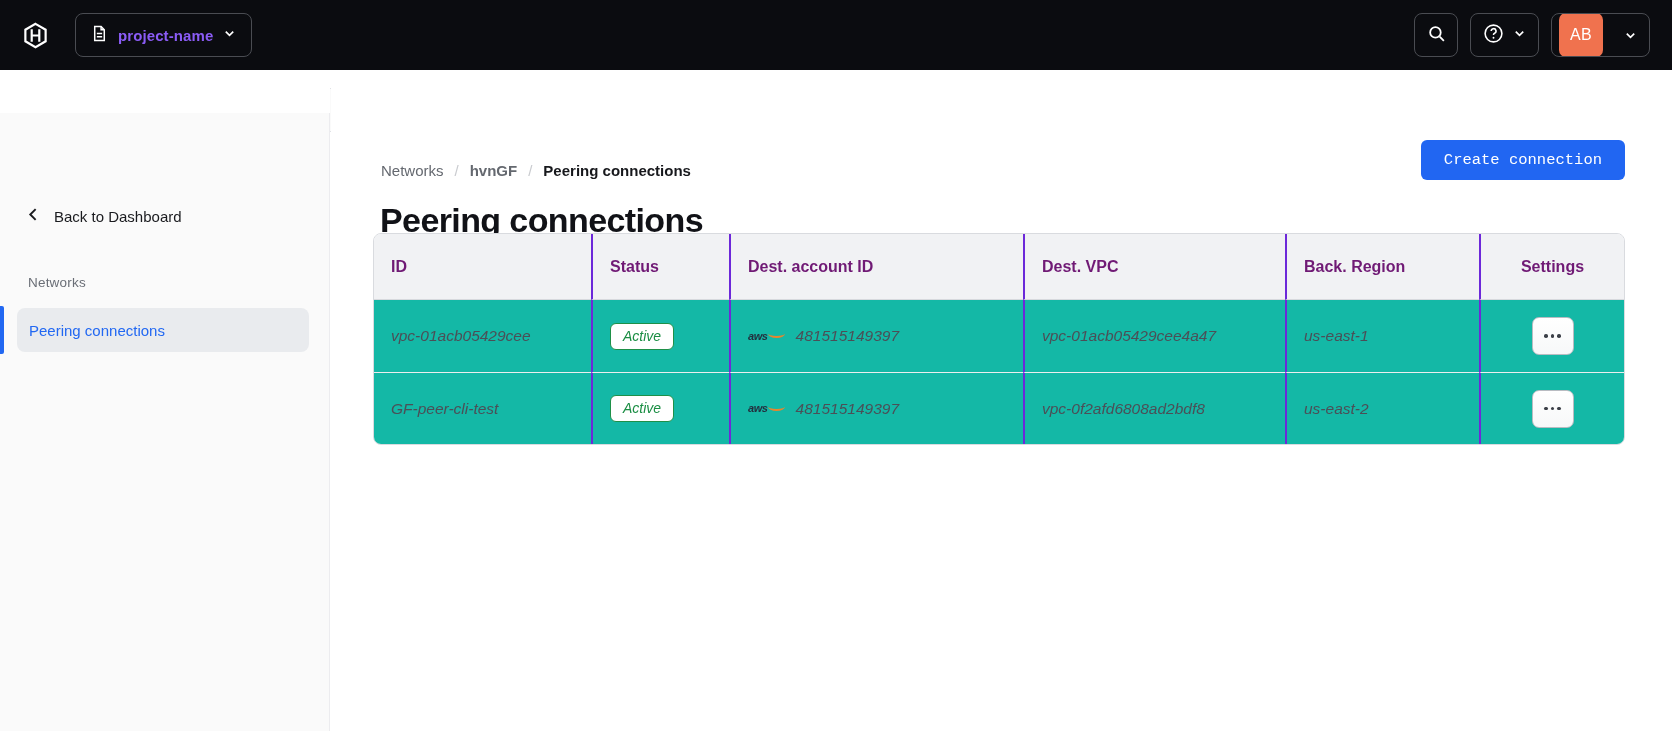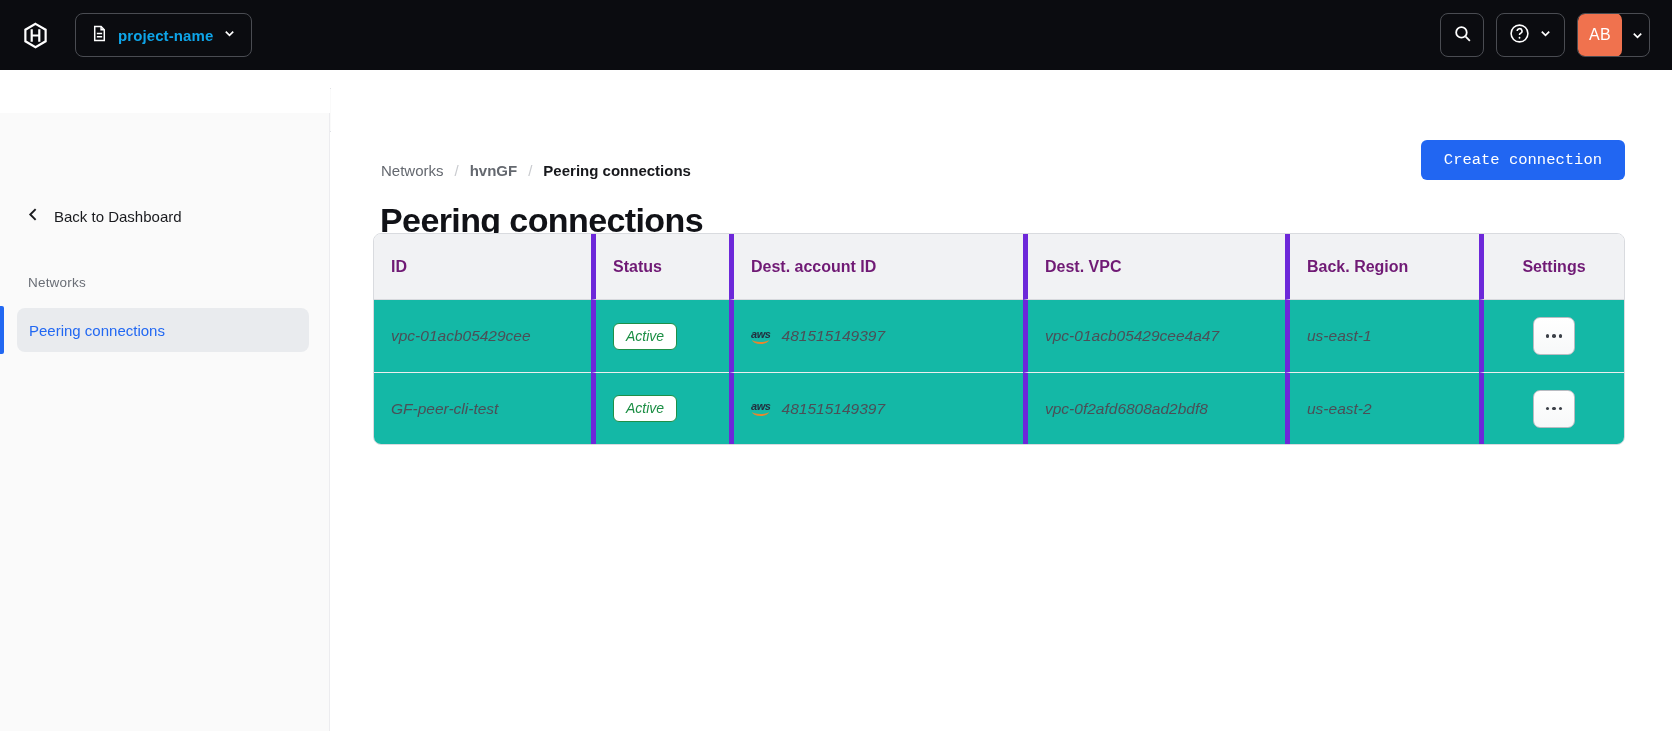--- a/index.html
+++ b/index.html
@@ -15,25 +15,25 @@
     position:absolute; left:0; top:0; width:1672px; height:70px;
     background:#0b0c10; display:flex; align-items:center; padding:0 22px;
   }
   .logo { width:27px; height:27px; margin-right:26px; display:flex; align-items:center; justify-content:center; }
   .tb-btn {
     display:flex; align-items:center; gap:10px; height:44px;
     border:1px solid #4a4c52; border-radius:8px; background:transparent;
     color:#ffffff; cursor:pointer; padding:0 14px;
   }
   .project-switcher { padding:0 15px; }
-  .project-switcher .label { font-size:15px; font-weight:600; color:#0ea5e9; letter-spacing:.1px; }
+  .project-switcher .label { font-size:15px; font-weight:600; color:#8b5cf6; letter-spacing:.1px; }
   .tb-spacer { flex:1; }
   .icon-btn { width:44px; justify-content:center; padding:0; margin-left:12px; }
   .help-btn { padding:0 12px; gap:9px; margin-left:12px; }
-  .account-btn { margin-left:12px; padding:0; gap:4px; overflow:hidden; }
+  .account-btn { margin-left:12px; padding:7px; gap:16px; overflow:hidden; }
   .avatar {
     width:44px; height:44px; border-radius:7px; background:#f0724e;
     display:flex; align-items:center; justify-content:center;
     color:#fff; font-size:16px; font-weight:500; letter-spacing:.3px;
   }
   .account-chevron { width:23px; display:flex; align-items:center; justify-content:center; }
 
   
   .sidebar {
     position:absolute; left:0; top:70px; width:330px; height:661px;
@@ -88,33 +88,33 @@
   .table-wrap {
     position:absolute; left:42px; top:163px; width:1252px;
     border:1px solid #d9dbdf; border-radius:8px; overflow:hidden; background:#fff;
   }
   table.grid { width:1250px; border-collapse:separate; border-spacing:0; table-layout:fixed; }
   .grid th {
     height:66px; background:#f1f2f4; text-align:left; padding:0 17px;
     font-size:16px; font-weight:700; color:#701a75;
     border-bottom:1px solid #d7d9dd;
   }
-  .grid th + th, .grid td + td { border-left:5px solid #6d28d9; }
+  .grid th + th, .grid td + td { border-left:2px solid #6d28d9; }
   .grid td {
     height:72px; padding:0 17px; font-size:15.5px; color:#4b4f57; background:#14b8a6;font-style:italic;
   }
   .grid tr + tr td { border-top:1px solid #eceeef; }
   .grid th.center, .grid td.center { text-align:center; }
 
   .badge {
     display:inline-block; padding:4px 12px 5px; border:1.5px solid #1e9048;
     color:#1b8e44; border-radius:6px; font-size:14px; font-weight:500; background:#fff;
   }
   .acct-cell { display:flex; align-items:center; gap:11px; }
-  .aws-icon { display:inline-flex; flex-direction:column; align-items:center; line-height:1; }
+  .aws-icon { display:inline-flex; flex-direction:row; align-items:center; line-height:1; }
   .aws-word { font-size:11px; font-weight:700; color:#232f3e; letter-spacing:-0.4px; }
   .aws-smile {
     width:17px; height:5px; margin-top:-1px;
     border-bottom:2px solid #e8862d;
     border-radius:0 0 60% 60% / 0 0 100% 100%;
   }
   .ellipsis-btn {
     width:42px; height:38px; border:1px solid #b9bcc2; border-radius:7px;
     background:linear-gradient(#ffffff,#f7f8f9); cursor:pointer;
     display:inline-flex; align-items:center; justify-content:center; gap:3px;

